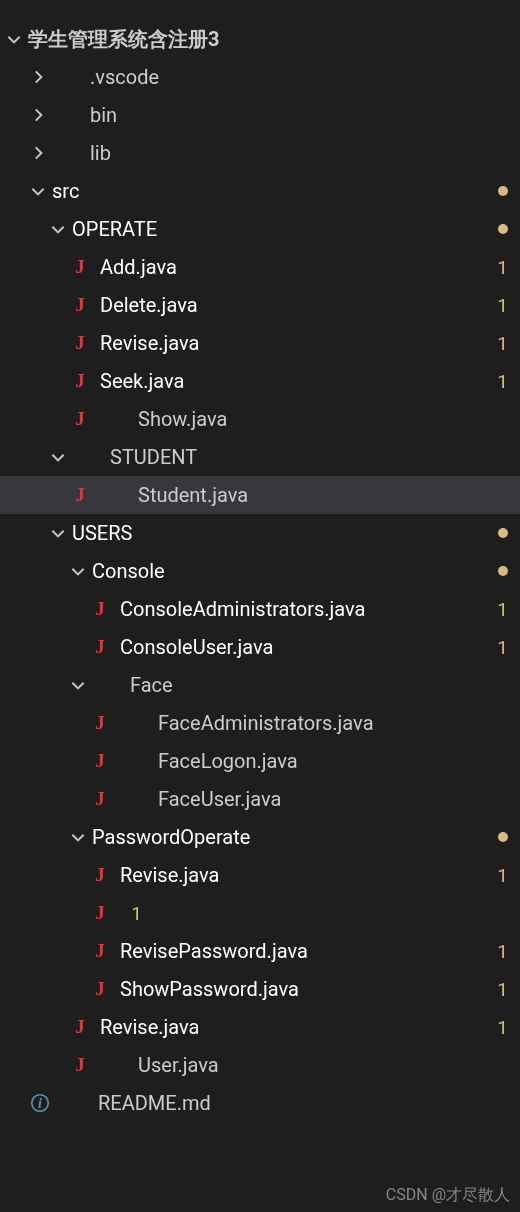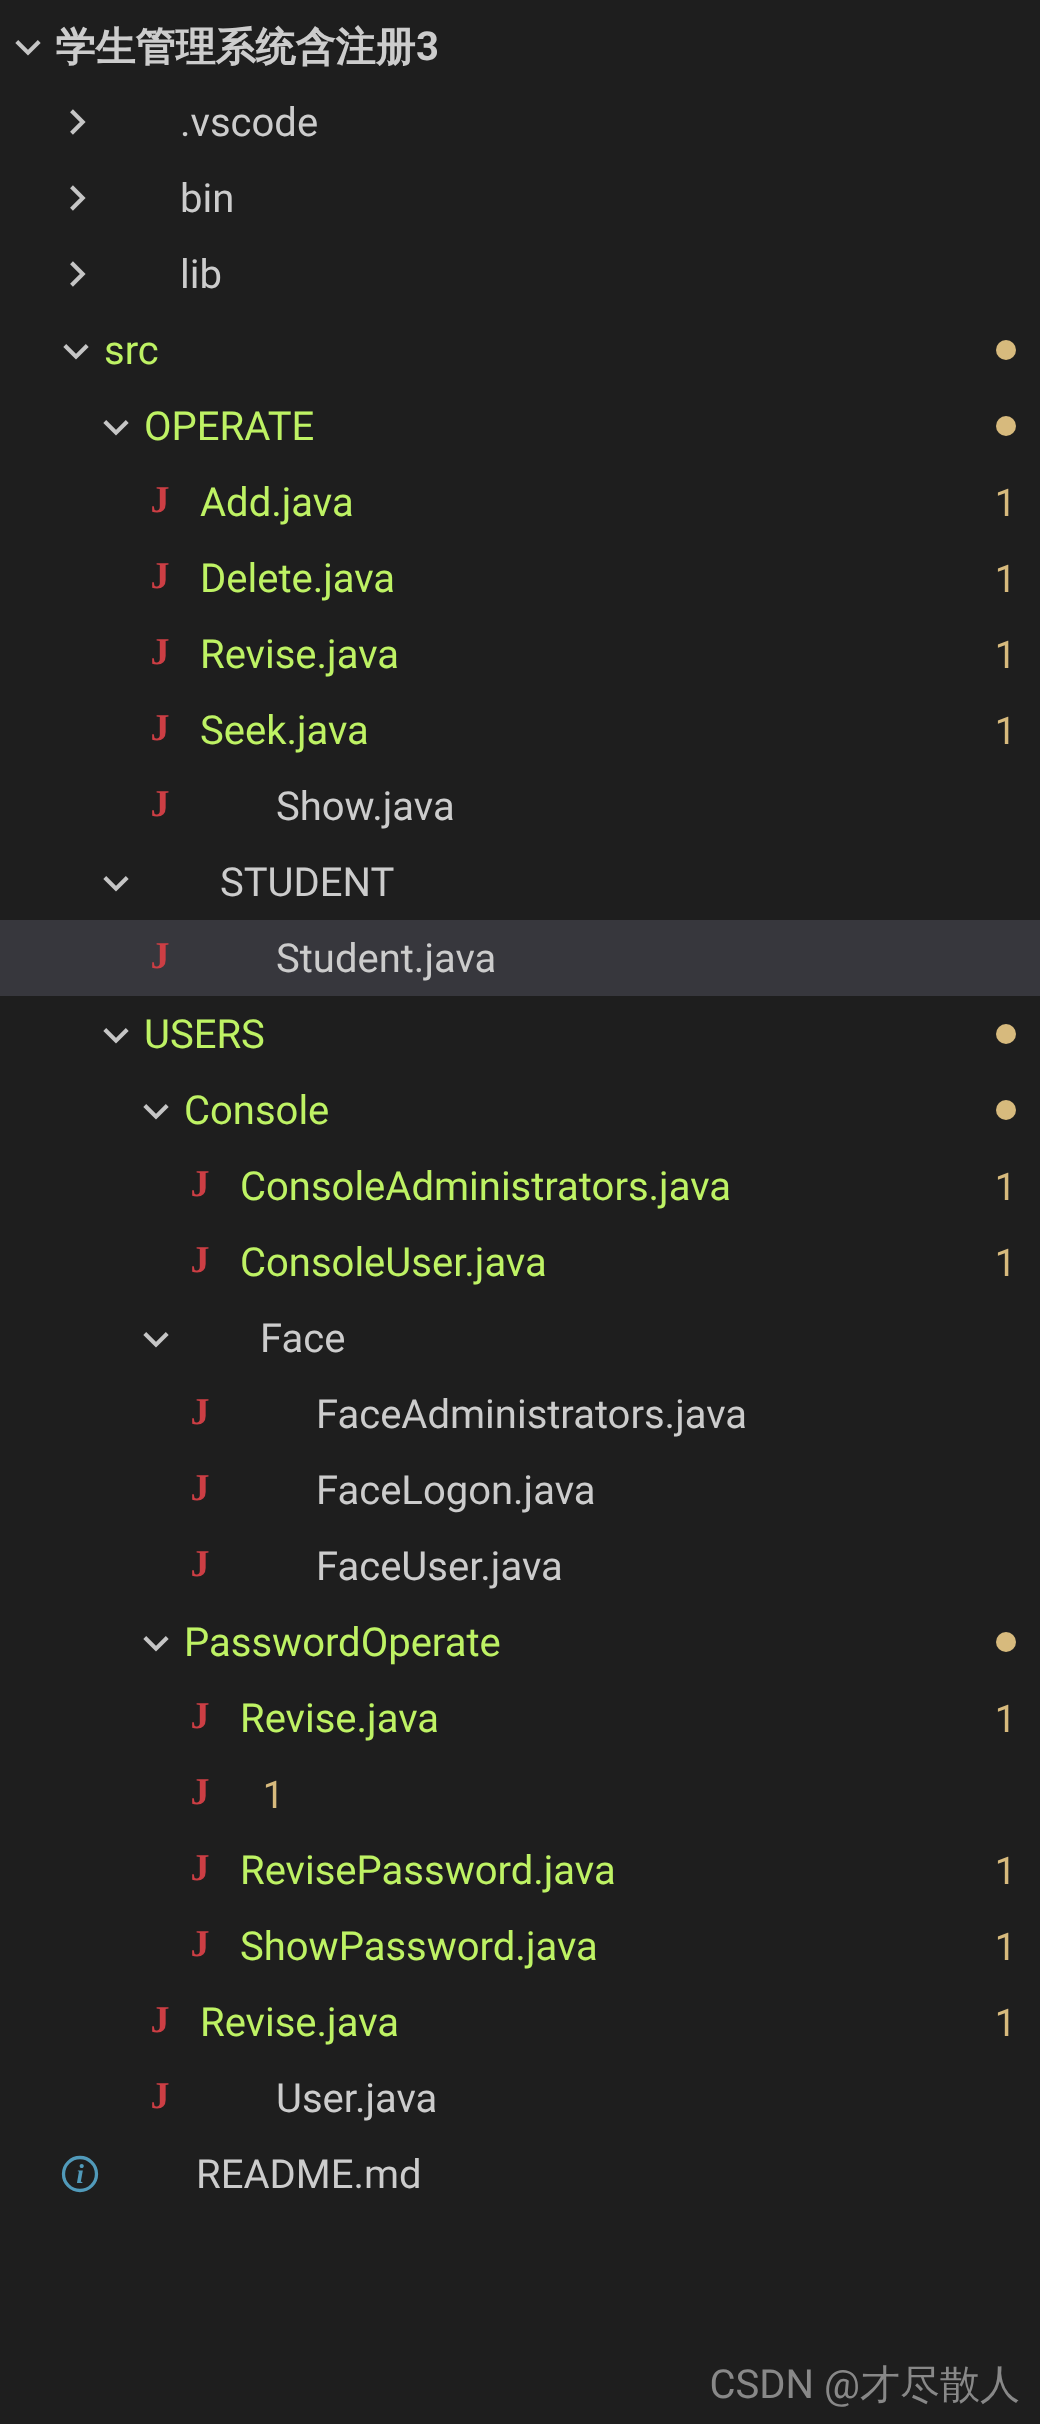--- a/index.html
+++ b/index.html
@@ -52,36 +52,36 @@
       font-weight: 700;
       font-size: 19px;
       color: #cc3e44;
       font-family: Georgia, "Times New Roman", serif;
     }
     .info-icon svg { width: 22px; height: 22px; }
     .info-icon circle { stroke: #519aba; stroke-width: 1.8; fill: none; }
     .info-icon text { fill: #519aba; font-size: 15px; font-style: italic; font-family: Georgia, serif; font-weight: bold;}
     .label { flex: 1; overflow: hidden; text-overflow: ellipsis; }
     .root-label { font-weight: 700; color: #cccccc; }
-    .modified { color: #bef264; }
+    .modified { color: #ffffff; }
     .default { color: #cccccc; margin-left: 38px; }
     .status-dot {
       width: 10px; height: 10px; border-radius: 50%;
       background: #d7ba7d; flex-shrink: 0; margin-left: 8px;
     }
     .badge-num {
       color: #d7ba7d; font-size: 19px; flex-shrink: 0; margin-left: 8px; min-width: 14px; text-align: right;
     }
     .watermark {
       position: absolute;
       bottom: 6px; right: 10px;
-      font-size: 20px; color: #888;
+      font-size: 16px; color: #888;
       pointer-events: none;
     }
-    #tree-container { position: relative; width: 100%; height: 100%; padding-top: 4px;}
+    #tree-container { position: relative; width: 100%; height: 100%; padding-top: 20px;}
   </style>
 </head>
 <body>
 
 <div id="tree-container">
 
   <div class="tree-row">
     <span class="indent" style="width:4px"></span>
     <span class="chevron">
       <svg viewBox="0 0 16 16">

